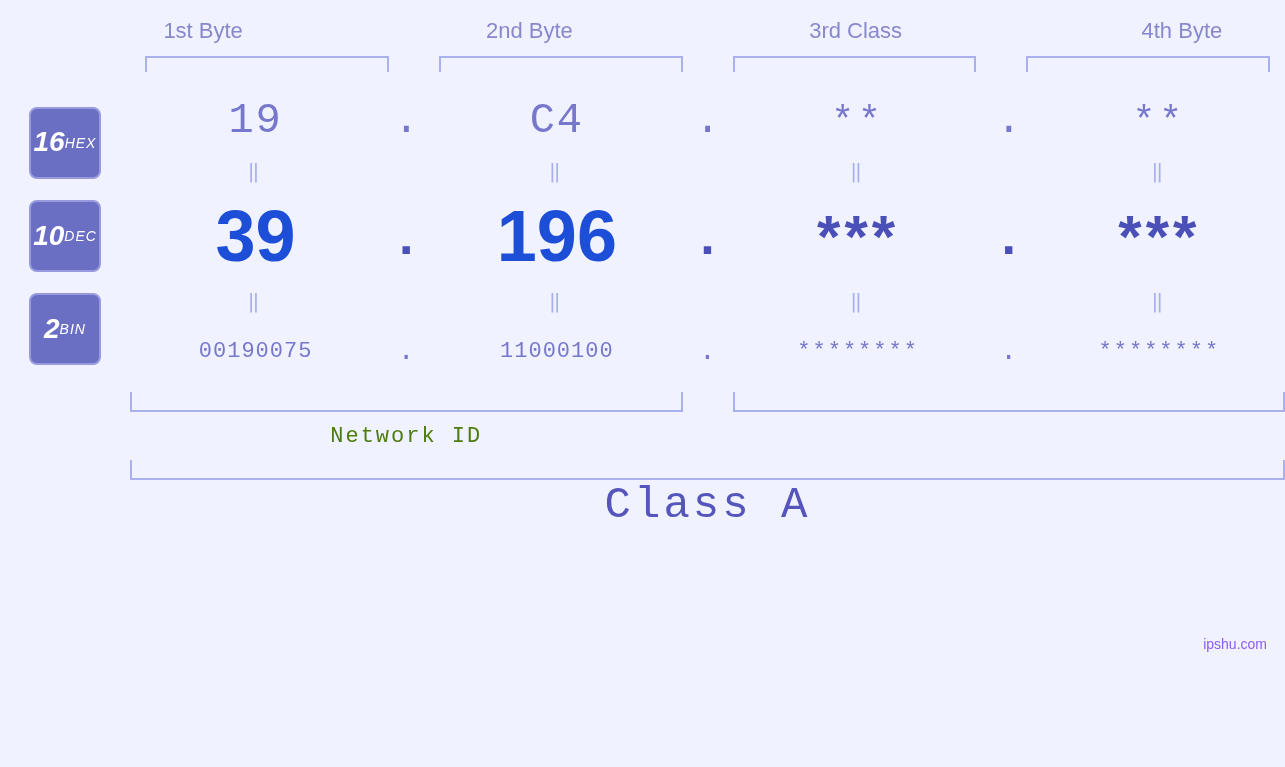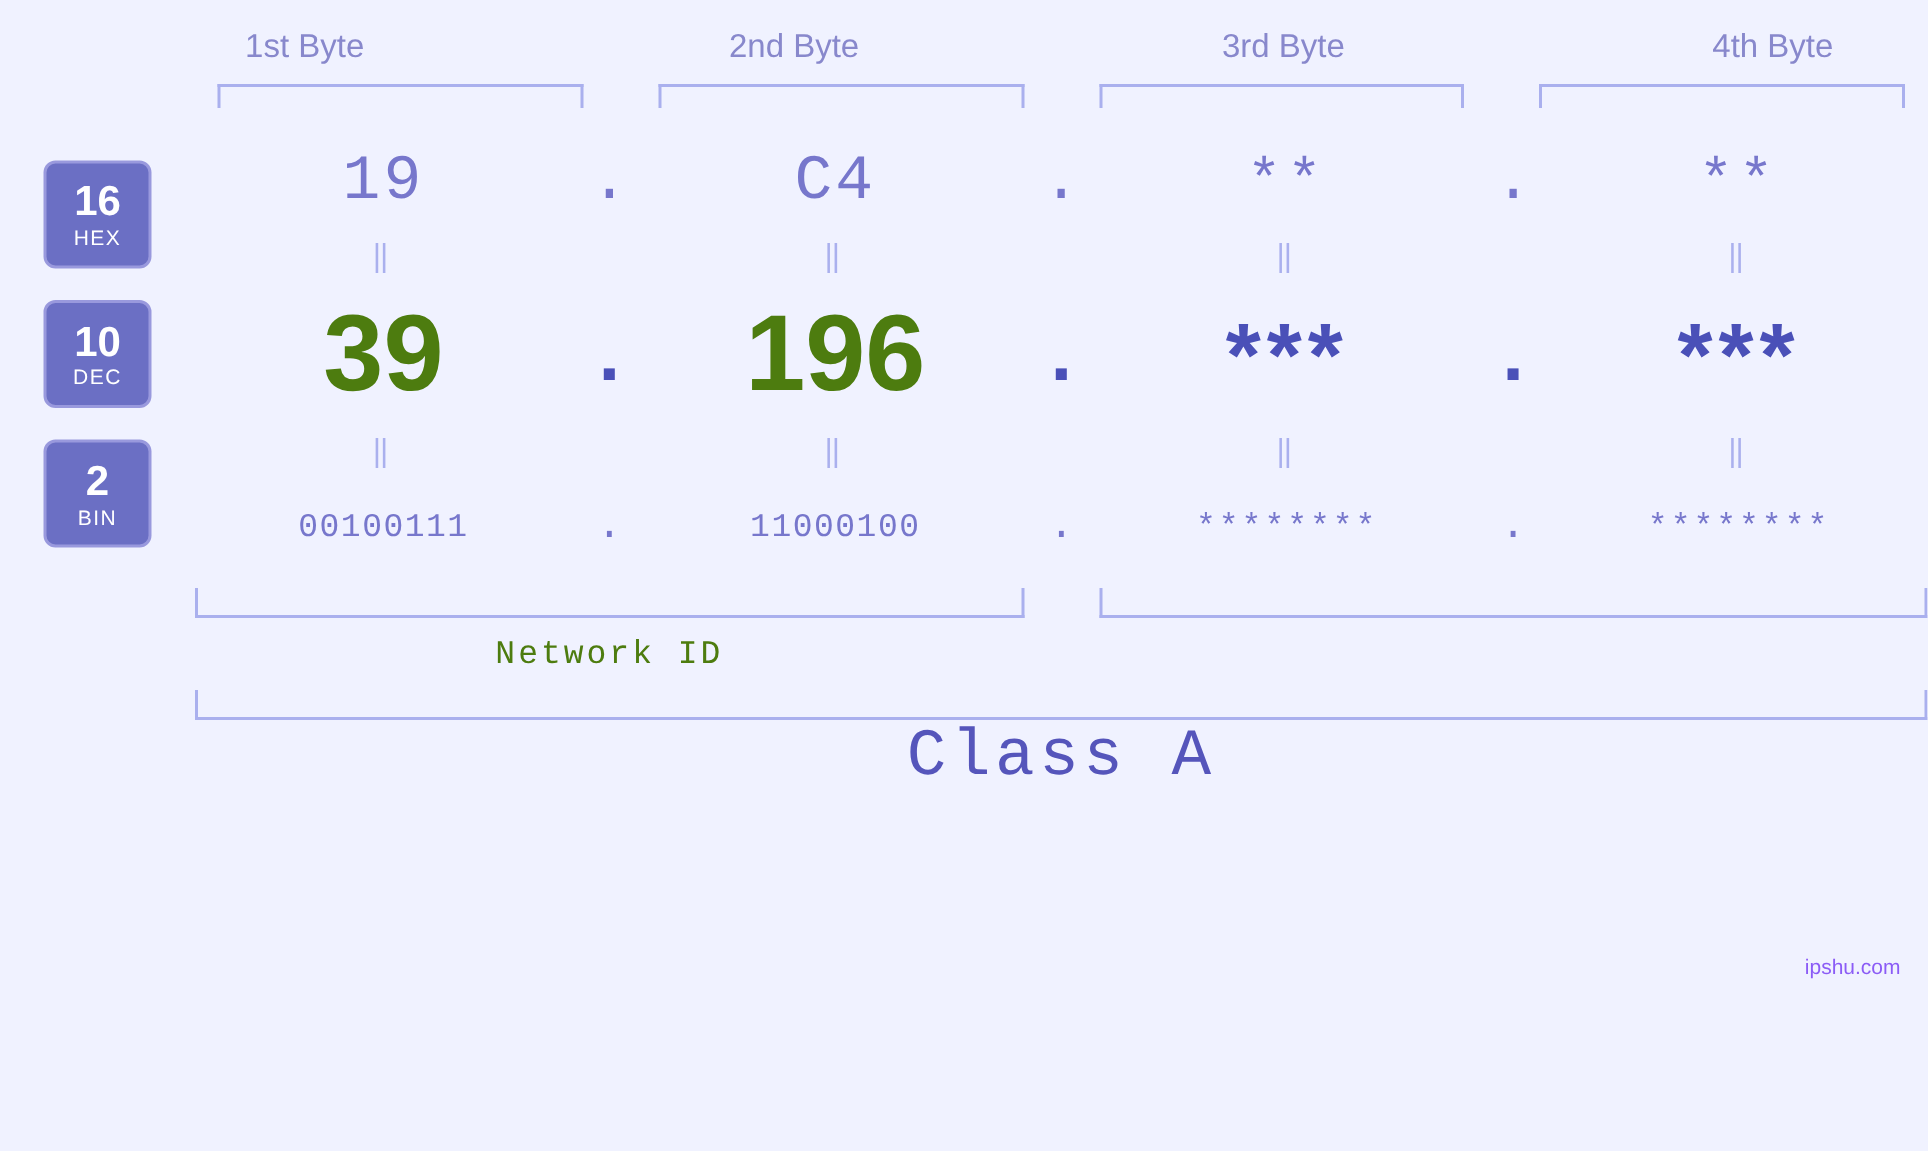--- a/index.html
+++ b/index.html
@@ -75,25 +75,26 @@
       justify-content: space-around;
       padding: 10px 0;
     }
 
     .badge {
       width: 72px;
       height: 72px;
       background: #6b6fc4;
       border-radius: 8px;
       display: flex;
-      flex-direction: column;
+      flex-direction: row;
       align-items: center;
       justify-content: center;
       color: white;
       border: 2px solid #9999dd;
+      font-style: italic;
     }
 
     .badge-num {
       font-size: 28px;
       font-weight: bold;
       line-height: 1.1;
       font-family: Arial, sans-serif;
     }
 
     .badge-label {
@@ -157,21 +158,21 @@
     }
 
     .hex-star {
       color: #7777cc;
       font-size: 38px;
       letter-spacing: 4px;
     }
 
     
     .dec-val {
-      color: #4d7c0f;
+      color: #1d4ed8;
       font-size: 72px;
       font-weight: bold;
       font-family: Arial, sans-serif;
     }
 
     .dec-dot {
       color: #4a50b8;
       font-size: 52px;
       font-weight: bold;
       font-family: Arial, sans-serif;
@@ -242,21 +243,21 @@
 </head>
 <body>
 
 <div class="main-container">
 
   <div class="byte-headers">
     <div class="byte-header">1st Byte</div>
     <div class="vsep" style="width:50px"></div>
     <div class="byte-header">2nd Byte</div>
     <div class="vsep" style="width:50px"></div>
-    <div class="byte-header">3rd Byte</div>
+    <div class="byte-header">3rd Class</div>
     <div class="vsep" style="width:50px"></div>
     <div class="byte-header">4th Byte</div>
   </div>
 
   <div class="bracket-row">
     <div class="bracket"></div>
     <div style="width:50px"></div>
     <div class="bracket"></div>
     <div style="width:50px"></div>
     <div class="bracket"></div>
@@ -346,21 +347,21 @@
         <div class="eq-sep"></div>
         <div class="eq-cell">‖</div>
         <div class="eq-sep"></div>
         <div class="eq-cell">‖</div>
         <div class="eq-sep"></div>
         <div class="eq-cell">‖</div>
       </div>
 
       <div class="data-row">
         <div class="cell">
-          <span class="bin-val">00100111</span>
+          <span class="bin-val">00190075</span>
         </div>
         <div class="vsep">
           <span class="bin-dot">.</span>
         </div>
         <div class="cell">
           <span class="bin-val">11000100</span>
         </div>
         <div class="vsep">
           <span class="bin-dot">.</span>
         </div>

